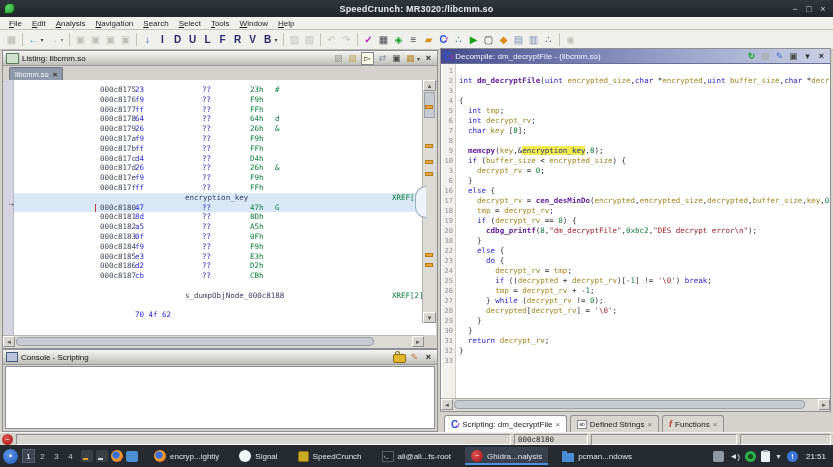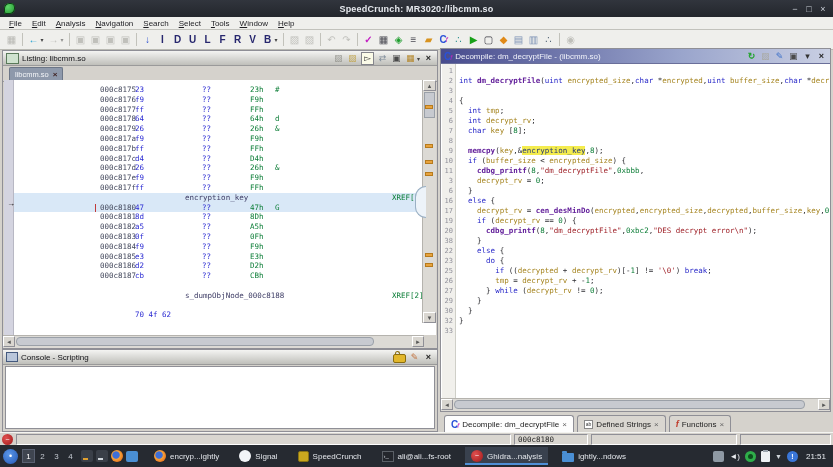--- a/index.html
+++ b/index.html
@@ -450,50 +450,53 @@
           <div class="cline"><span class="ln">1</span></div>
           <div class="cline"><span class="ln">2</span><span class="tk-k">int</span><span class="tk-p"> </span><span class="tk-f">dm_decryptFile</span><span class="tk-p">(</span><span class="tk-k">uint</span><span class="tk-p"> </span><span class="tk-v">encrypted_size</span><span class="tk-p">,</span><span class="tk-k">char</span><span class="tk-p"> *</span><span class="tk-v">encrypted</span><span class="tk-p">,</span><span class="tk-k">uint</span><span class="tk-p"> </span><span class="tk-v">buffer_size</span><span class="tk-p">,</span><span class="tk-k">char</span><span class="tk-p"> *</span><span class="tk-v">decrypted</span></div>
           <div class="cline"><span class="ln">3</span></div>
           <div class="cline"><span class="ln">4</span><span class="tk-p">{</span></div>
           <div class="cline"><span class="ln">5</span><span class="tk-p">  </span><span class="tk-k">int</span><span class="tk-p"> </span><span class="tk-v">tmp</span><span class="tk-p">;</span></div>
           <div class="cline"><span class="ln">6</span><span class="tk-p">  </span><span class="tk-k">int</span><span class="tk-p"> </span><span class="tk-v">decrypt_rv</span><span class="tk-p">;</span></div>
           <div class="cline"><span class="ln">7</span><span class="tk-p">  </span><span class="tk-k">char</span><span class="tk-p"> </span><span class="tk-v">key</span><span class="tk-p"> [</span><span class="tk-n">8</span><span class="tk-p">];</span></div>
           <div class="cline"><span class="ln">8</span></div>
           <div class="cline"><span class="ln">9</span><span class="tk-p">  </span><span class="tk-f">memcpy</span><span class="tk-p">(</span><span class="tk-v">key</span><span class="tk-p">,&amp;</span><span class="tk-g">encryption_key</span><span class="tk-p">,</span><span class="tk-n">8</span><span class="tk-p">);</span></div>
           <div class="cline"><span class="ln">10</span><span class="tk-p">  </span><span class="tk-k">if</span><span class="tk-p"> (</span><span class="tk-v">buffer_size</span><span class="tk-p"> &lt; </span><span class="tk-v">encrypted_size</span><span class="tk-p">) {</span></div>
-          <div class="cline"><span class="ln">11</span><span class="tk-p">    </span><span class="tk-f">cdbg_printf</span><span class="tk-p">(</span><span class="tk-n">8</span><span class="tk-p">,</span><span class="tk-s">"dm_decryptFile"</span><span class="tk-p">,</span><span class="tk-n">0xbbb</span><span class="tk-p">,</span></div>
           <div class="cline"><span class="ln">3</span><span class="tk-p">    </span><span class="tk-v">decrypt_rv</span><span class="tk-p"> = </span><span class="tk-n">0</span><span class="tk-p">;</span></div>
           <div class="cline"><span class="ln">6</span><span class="tk-p">  }</span></div>
           <div class="cline"><span class="ln">16</span><span class="tk-p">  </span><span class="tk-k">else</span><span class="tk-p"> {</span></div>
           <div class="cline"><span class="ln">17</span><span class="tk-p">    </span><span class="tk-v">decrypt_rv</span><span class="tk-p"> = </span><span class="tk-f">cen_desMinDo</span><span class="tk-p">(</span><span class="tk-v">encrypted</span><span class="tk-p">,</span><span class="tk-v">encrypted_size</span><span class="tk-p">,</span><span class="tk-v">decrypted</span><span class="tk-p">,</span><span class="tk-v">buffer_size</span><span class="tk-p">,</span><span class="tk-v">key</span><span class="tk-p">,</span><span class="tk-n">0</span></div>
+          <div class="cline"><span class="ln">18</span><span class="tk-p">    </span><span class="tk-v">tmp</span><span class="tk-p"> = </span><span class="tk-v">decrypt_rv</span><span class="tk-p">;</span></div>
           <div class="cline"><span class="ln">19</span><span class="tk-p">    </span><span class="tk-k">if</span><span class="tk-p"> (</span><span class="tk-v">decrypt_rv</span><span class="tk-p"> == </span><span class="tk-n">0</span><span class="tk-p">) {</span></div>
           <div class="cline"><span class="ln">20</span><span class="tk-p">      </span><span class="tk-f">cdbg_printf</span><span class="tk-p">(</span><span class="tk-n">8</span><span class="tk-p">,</span><span class="tk-s">"dm_decryptFile"</span><span class="tk-p">,</span><span class="tk-n">0xbc2</span><span class="tk-p">,</span><span class="tk-s">"DES decrypt error\n"</span><span class="tk-p">);</span></div>
           <div class="cline"><span class="ln">38</span><span class="tk-p">    }</span></div>
           <div class="cline"><span class="ln">22</span><span class="tk-p">    </span><span class="tk-k">else</span><span class="tk-p"> {</span></div>
           <div class="cline"><span class="ln">23</span><span class="tk-p">      </span><span class="tk-k">do</span><span class="tk-p"> {</span></div>
+          <div class="cline"><span class="ln">24</span><span class="tk-p">        </span><span class="tk-v">decrypt_rv</span><span class="tk-p"> = </span><span class="tk-v">tmp</span><span class="tk-p">;</span></div>
           <div class="cline"><span class="ln">25</span><span class="tk-p">        </span><span class="tk-k">if</span><span class="tk-p"> ((</span><span class="tk-v">decrypted</span><span class="tk-p"> + </span><span class="tk-v">decrypt_rv</span><span class="tk-p">)[-</span><span class="tk-n">1</span><span class="tk-p">] != </span><span class="tk-s">'\0'</span><span class="tk-p">) </span><span class="tk-k">break</span><span class="tk-p">;</span></div>
           <div class="cline"><span class="ln">26</span><span class="tk-p">        </span><span class="tk-v">tmp</span><span class="tk-p"> = </span><span class="tk-v">decrypt_rv</span><span class="tk-p"> + -</span><span class="tk-n">1</span><span class="tk-p">;</span></div>
           <div class="cline"><span class="ln">27</span><span class="tk-p">      } </span><span class="tk-k">while</span><span class="tk-p"> (</span><span class="tk-v">decrypt_rv</span><span class="tk-p"> != </span><span class="tk-n">0</span><span class="tk-p">);</span></div>
+          <div class="cline"><span class="ln">28</span><span class="tk-p">      </span><span class="tk-v">decrypted</span><span class="tk-p">[</span><span class="tk-v">decrypt_rv</span><span class="tk-p">] = </span><span class="tk-s">'\0'</span><span class="tk-p">;</span></div>
           <div class="cline"><span class="ln">29</span><span class="tk-p">    }</span></div>
           <div class="cline"><span class="ln">30</span><span class="tk-p">  }</span></div>
+          <div class="cline"><span class="ln">31</span><span class="tk-p">  </span><span class="tk-k">return</span><span class="tk-p"> </span><span class="tk-v">decrypt_rv</span><span class="tk-p">;</span></div>
           <div class="cline"><span class="ln">32</span><span class="tk-p">}</span></div>
           <div class="cline"><span class="ln">33</span></div>
         </div>
     </div>
     <div class="hscroll">
       <div class="hs-btn">◄</div>
       <div class="hs-thumb" style="left:13px;right:25px"></div>
       <div class="hs-btn rt">►</div>
     </div>
   </div>
 
   <div id="dtabs">
       <div class="btab active">
         <span><span class="cfC">C</span><span class="cff">f</span></span>
-        <span>Decompile: dm_decryptFile</span>
+        <span>Scripting: dm_decryptFile</span>
         <span class="x">×</span>
       </div>
       <div class="btab">
         <span class="ic-ab">ab</span>
         <span>Defined Strings</span>
         <span class="x">×</span>
       </div>
       <div class="btab">
         <span class="ic-fn">f</span>
         <span>Functions</span>
@@ -539,21 +542,21 @@
         <span class="task">
           <span class="icon-terminal">›_</span>
           <span>ali@ali...fs-root</span>
         </span>
         <span class="task active">
           <span class="icon-ghidra">~</span>
           <span>Ghidra...nalysis</span>
         </span>
         <span class="task">
           <span class="icon-folder"></span>
-          <span>ightly...ndows</span>
+          <span>pcman...ndows</span>
         </span>
       </span>
     <span id="tray">
       <span class="tr-box"></span>
       <span class="tr-vol">◄)</span>
       <span class="tr-green"></span>
       <span class="tr-clip"></span>
       <span class="tr-net">▼</span>
       <span class="tr-note">!</span>
     </span>

